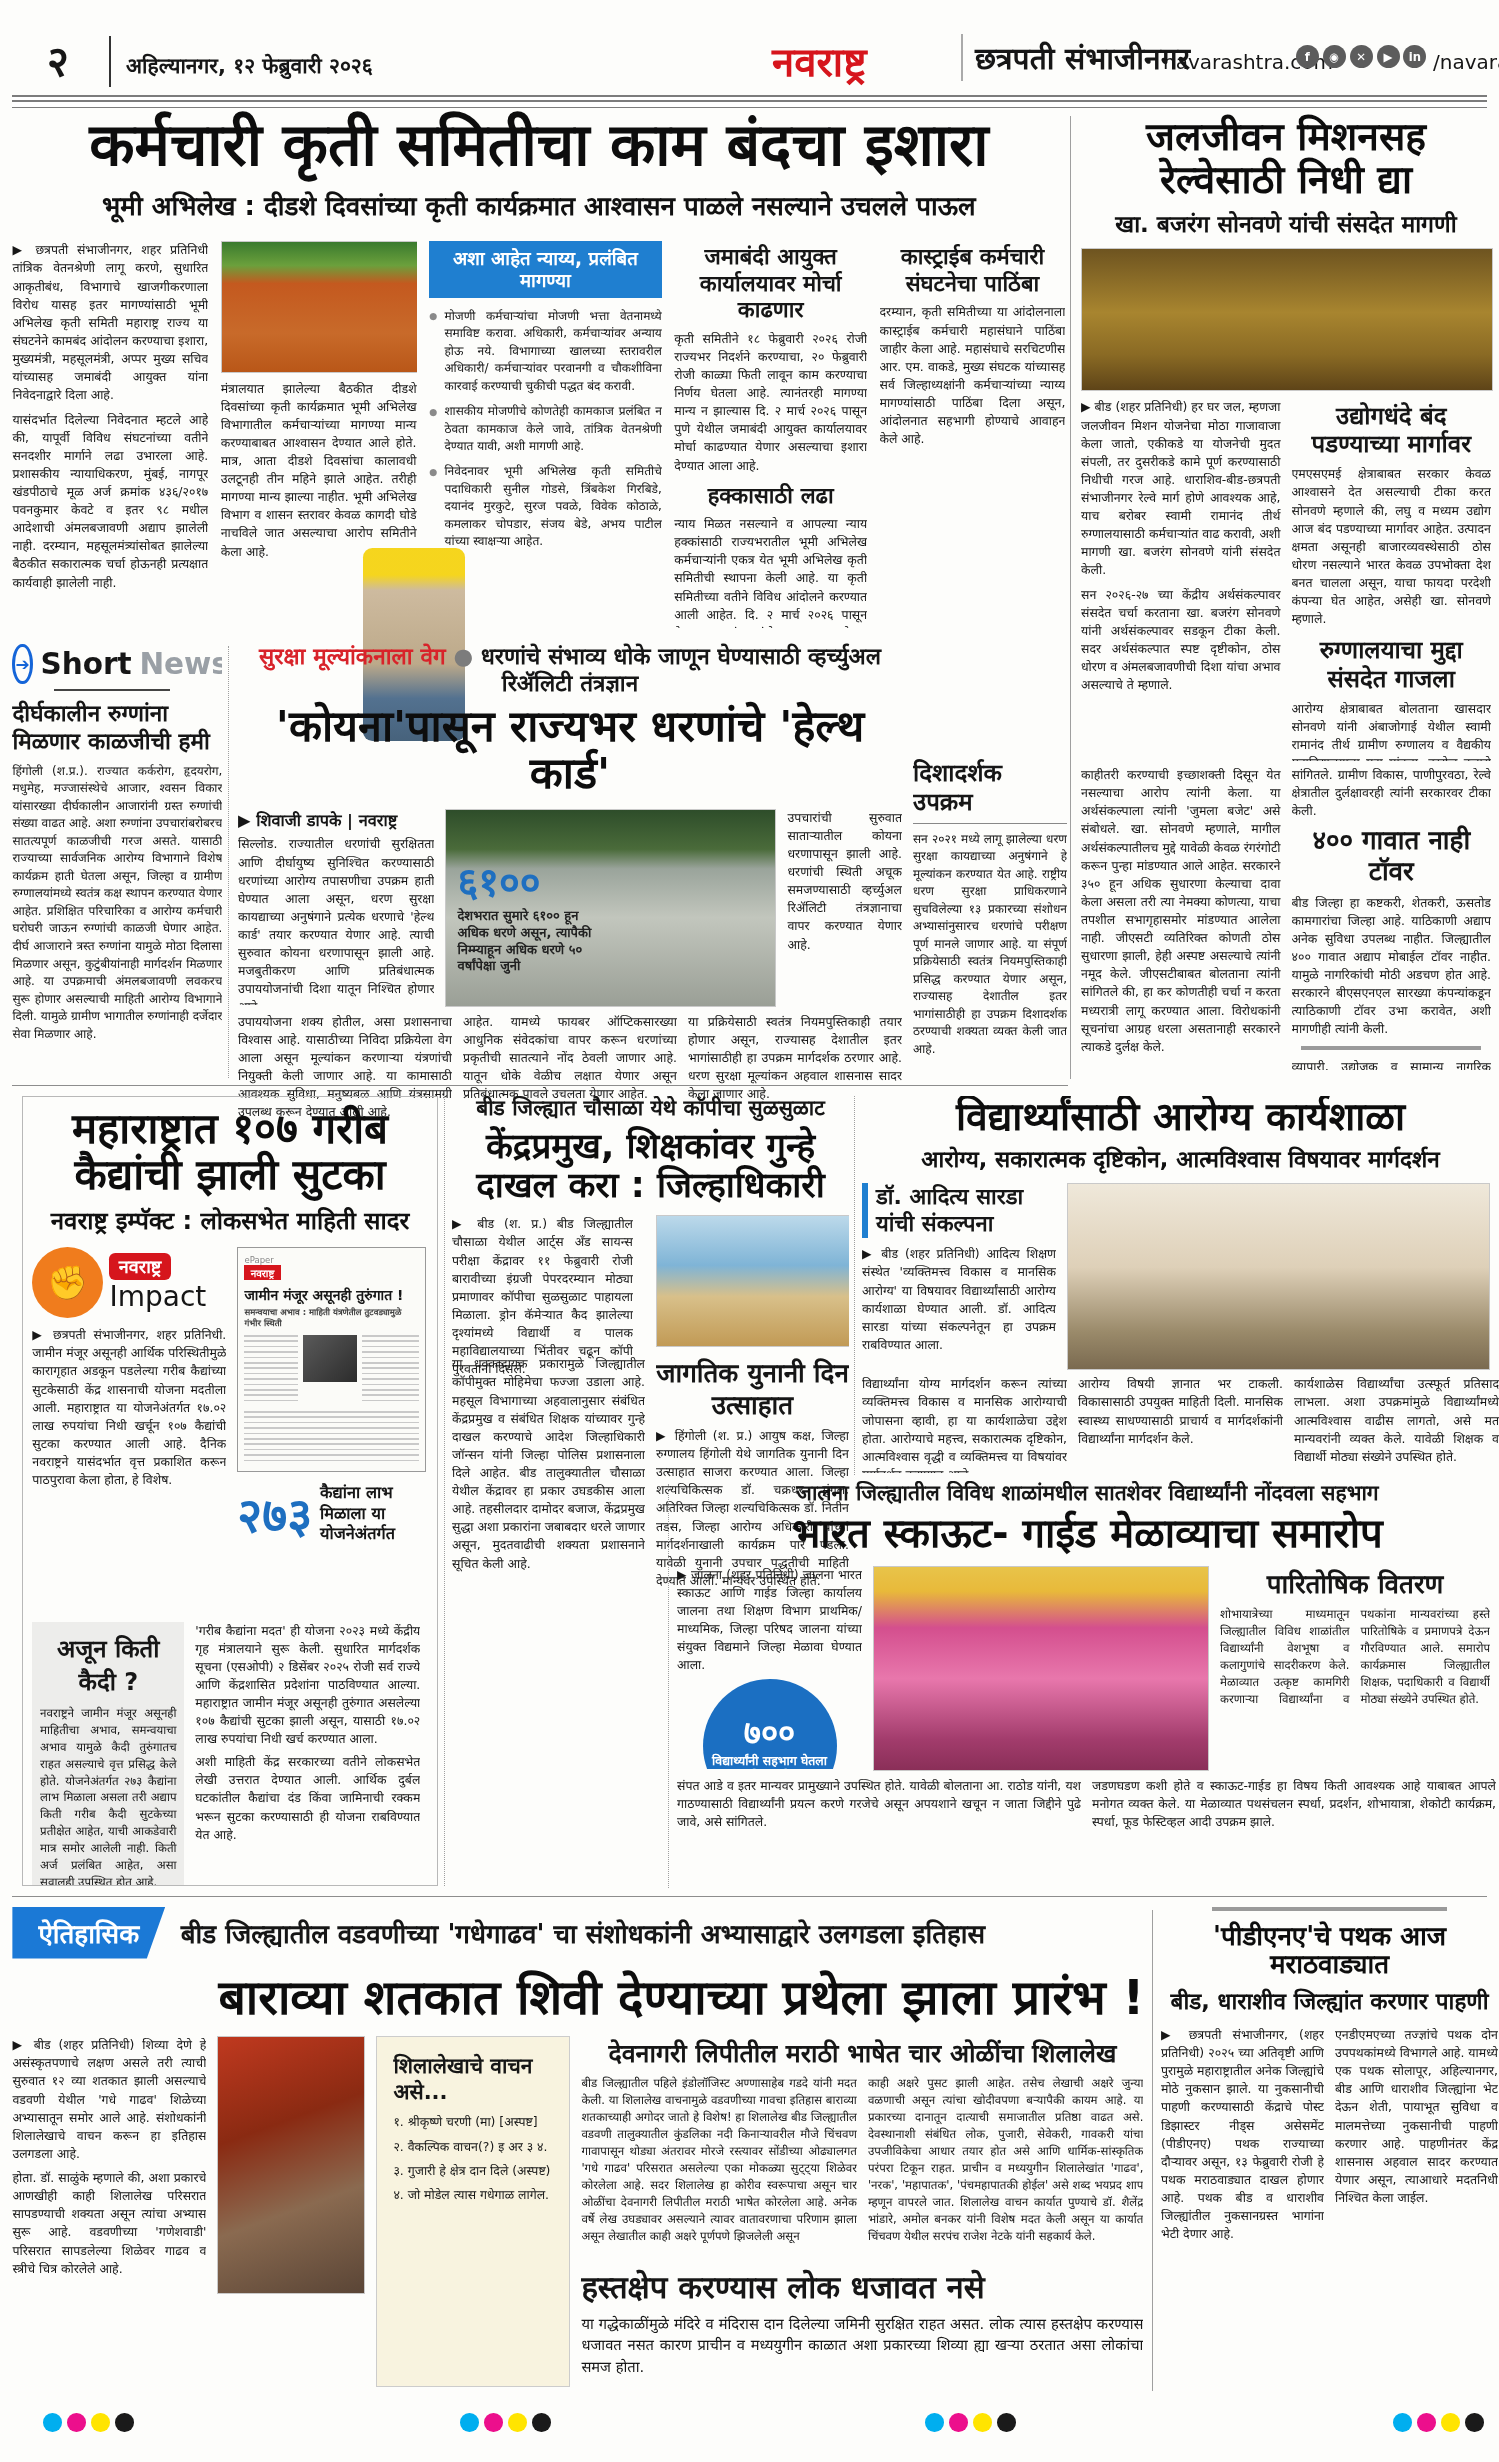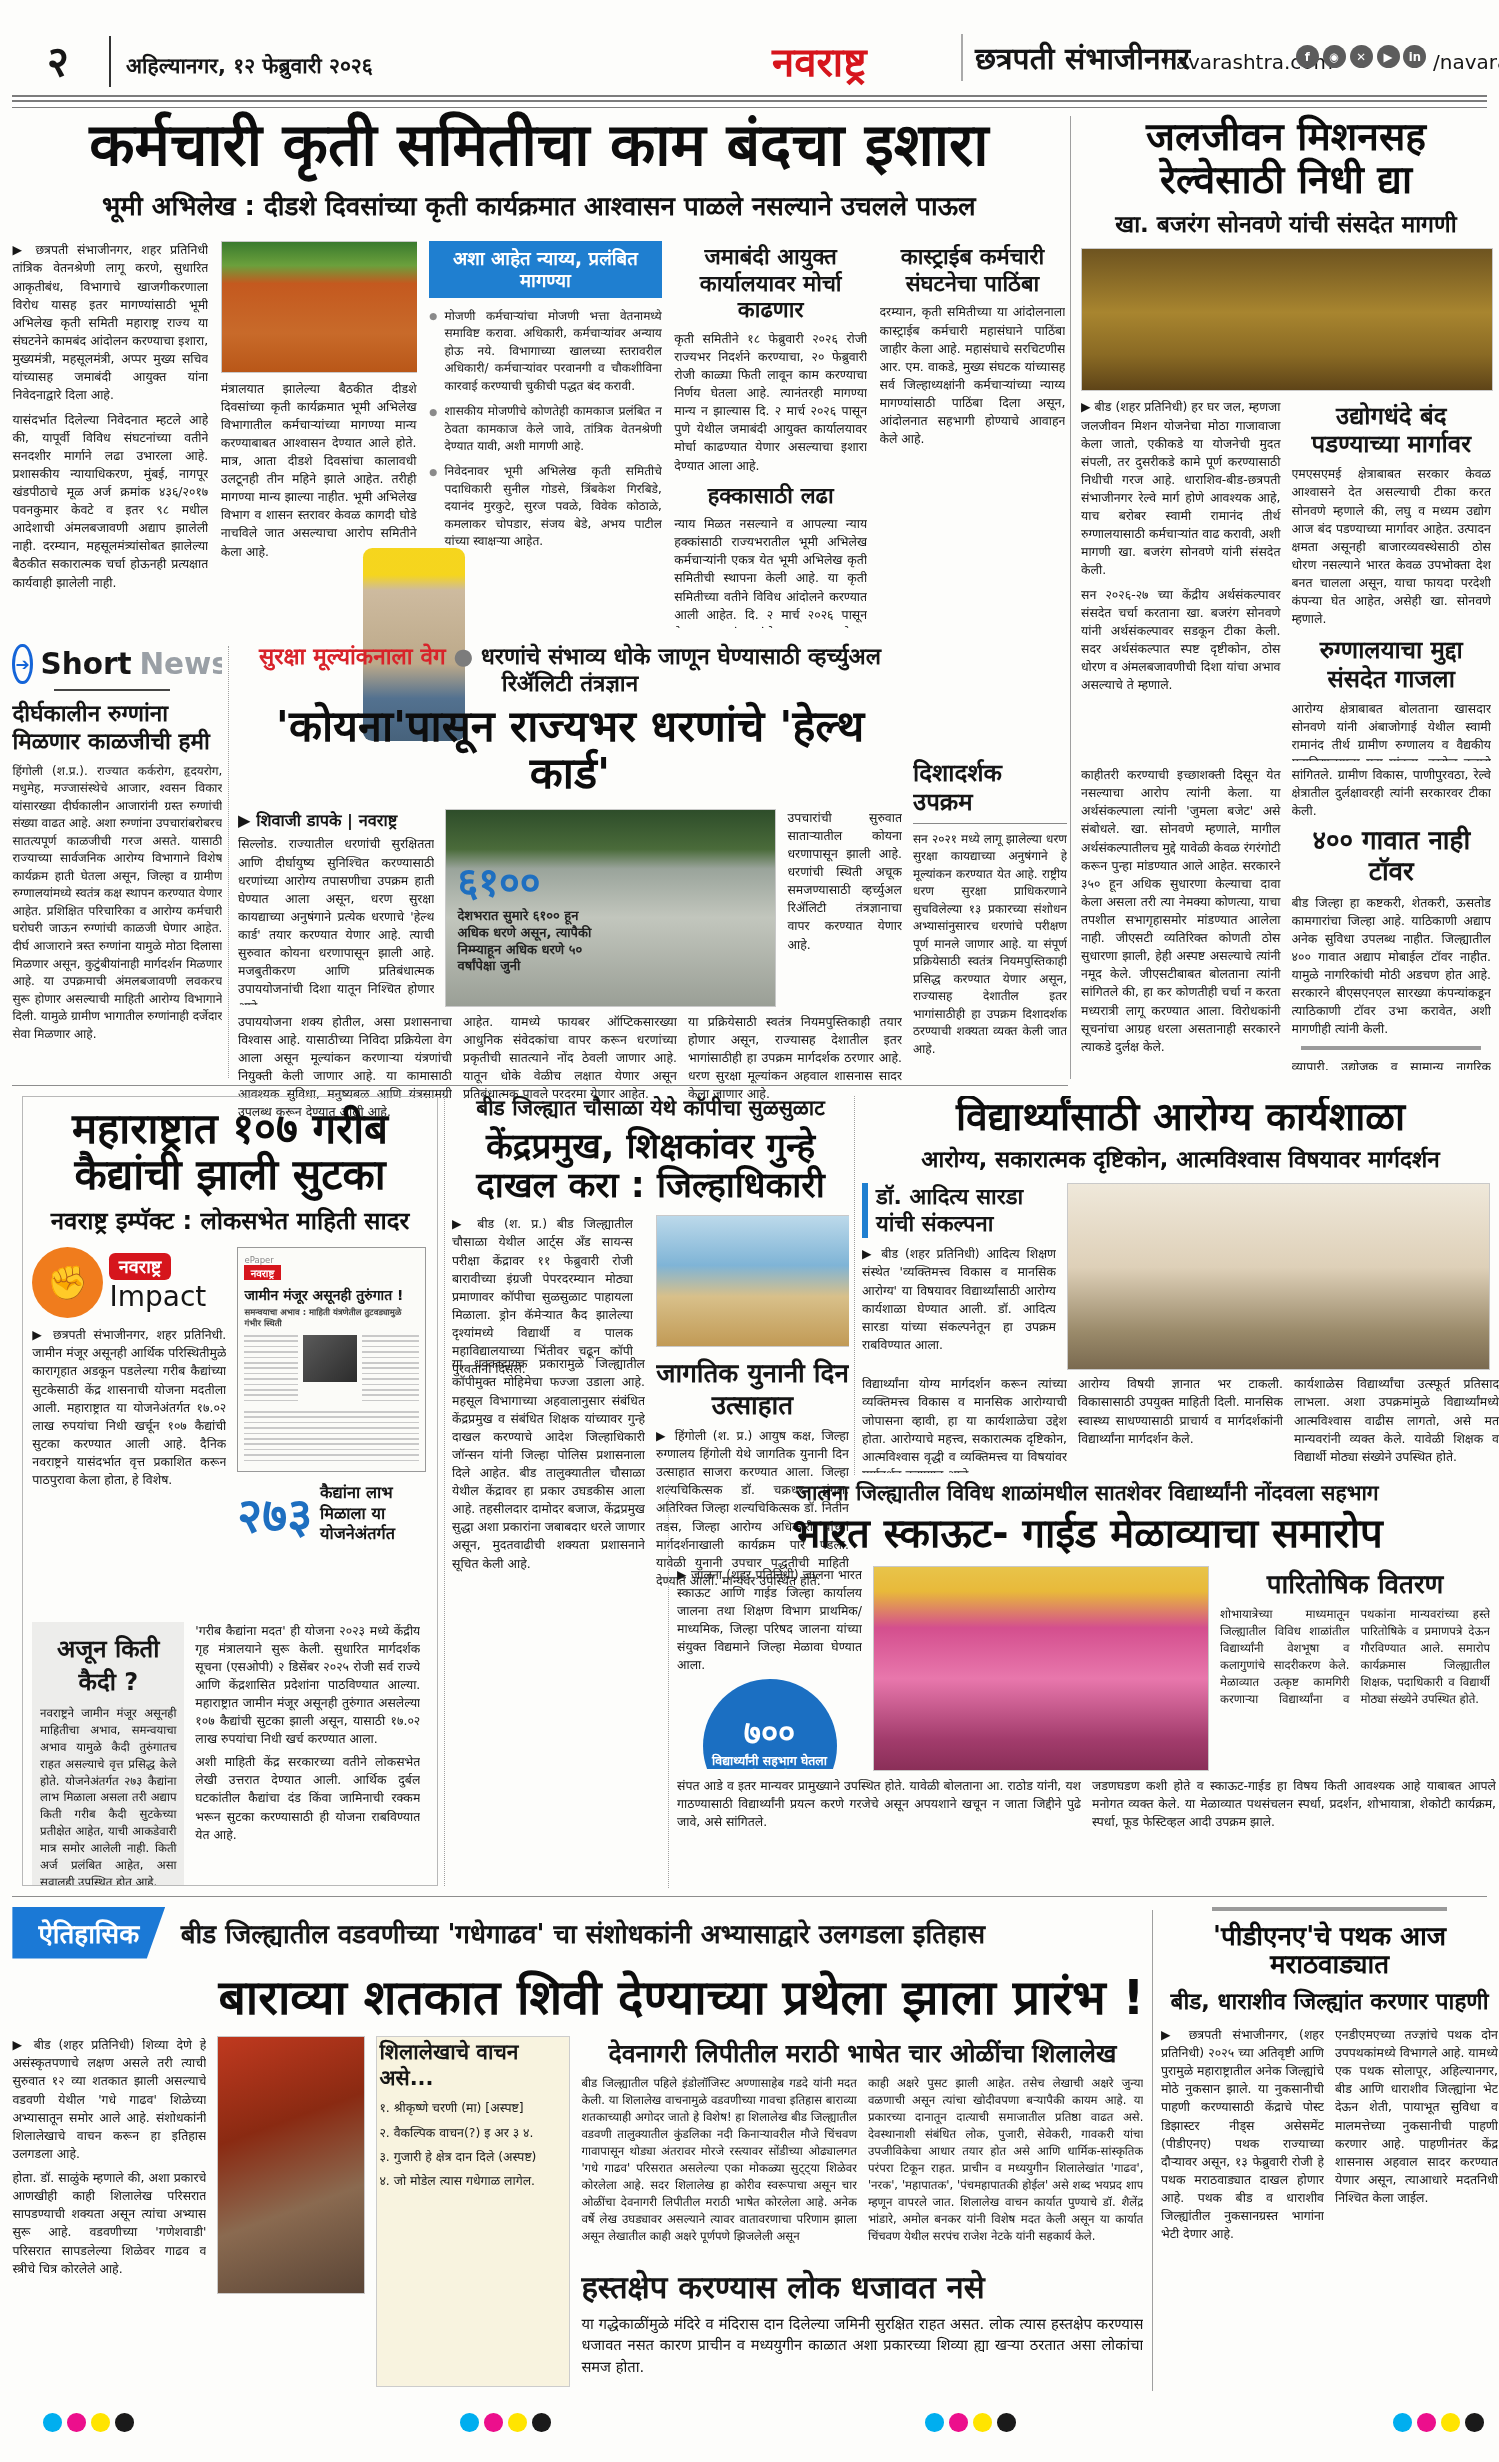--- a/index.html
+++ b/index.html
@@ -150,21 +150,21 @@
         <div class="ph" style="width:329px;height:100%;background:linear-gradient(180deg,#2e4d2a 0%,#4a6b3a 20%,#9aa49b 30%,#c2c6bd 55%,#9a9f96 100%)">
           <div class="abs" style="left:11px;top:43px;width:155px">
             <div class="statnum" style="font-size:40px">६१००</div>
             <div style="font-size:13px;font-weight:700;color:#222;line-height:1.3">देशभरात सुमारे ६१०० हून अधिक धरणे असून, त्यापैकी निम्म्याहून अधिक धरणे ५० वर्षांपेक्षा जुनी</div>
           </div>
         </div>
         <div class="bt" style="width:116px;height:100%">उपचारांची सुरुवात साताऱ्यातील कोयना धरणापासून झाली आहे. धरणांची स्थिती अचूक समजण्यासाठी व्हर्च्युअल रिॲलिटी तंत्रज्ञानाचा वापर करण्यात येणार आहे.</div>
       </div>
       <div class="row" style="gap:11px;margin-top:7.8px;height:130px">
         <div class="bt" style="width:216px;height:100%">उपाययोजना शक्य होतील, असा प्रशासनाचा विश्वास आहे. यासाठीच्या निविदा प्रक्रियेला वेग आला असून मूल्यांकन करणाऱ्या यंत्रणांची नियुक्ती केली जाणार आहे. या कामासाठी आवश्यक सुविधा, मनुष्यबळ आणि यंत्रसामग्री उपलब्ध करून देण्यात आली आहे.</div>
-        <div class="bt" style="width:216px;height:100%">आहेत. यामध्ये फायबर ऑप्टिकसारख्या आधुनिक संवेदकांचा वापर करून धरणांच्या प्रकृतीची सातत्याने नोंद ठेवली जाणार आहे. यातून धोके वेळीच लक्षात येणार असून प्रतिबंधात्मक पावले परदरमा येणार आहेत.</div>
+        <div class="bt" style="width:216px;height:100%">आहेत. यामध्ये फायबर ऑप्टिकसारख्या आधुनिक संवेदकांचा वापर करून धरणांच्या प्रकृतीची सातत्याने नोंद ठेवली जाणार आहे. यातून धोके वेळीच लक्षात येणार असून प्रतिबंधात्मक पावले उचलता येणार आहेत.</div>
         <div class="bt" style="width:216px;height:100%">या प्रक्रियेसाठी स्वतंत्र नियमपुस्तिकाही तयार होणार असून, राज्यासह देशातील इतर भागांसाठीही हा उपक्रम मार्गदर्शक ठरणार आहे. धरण सुरक्षा मूल्यांकन अहवाल शासनास सादर केला जाणार आहे.</div>
       </div>
     </div>
     <div class="abs" style="left:675px;top:116px;width:154px;height:311px;overflow:hidden">
       <div style="font-size:24px;font-weight:700;line-height:1.2">दिशादर्शक उपक्रम</div>
       <div style="width:100%;height:1.6px;background:#888;margin:6.2px 0"></div>
       <div class="bt" style="font-size:12px">सन २०२१ मध्ये लागू झालेल्या धरण सुरक्षा कायद्याच्या अनुषंगाने हे मूल्यांकन करण्यात येत आहे. राष्ट्रीय धरण सुरक्षा प्राधिकरणाने सुचविलेल्या १३ प्रकारच्या संशोधन अभ्यासांनुसारच धरणांचे परीक्षण पूर्ण मानले जाणार आहे. या संपूर्ण प्रक्रियेसाठी स्वतंत्र नियमपुस्तिकाही प्रसिद्ध करण्यात येणार असून, राज्यासह देशातील इतर भागांसाठीही हा उपक्रम दिशादर्शक ठरण्याची शक्यता व्यक्त केली जात आहे.</div>
     </div>
   </div>
 
@@ -286,21 +286,21 @@
       <div style="background:#1b79d6;color:#fff;font-weight:700;font-size:26px;padding:7.8px 26px;clip-path:polygon(0 0,100% 0,88% 100%,0 100%)">ऐतिहासिक</div>
       <div style="font-size:26px;font-weight:700">बीड जिल्ह्यातील वडवणीच्या 'गधेगाढव' चा संशोधकांनी अभ्यासाद्वारे उलगडला इतिहास</div>
     </div>
     <div class="hl" style="font-size:48px;margin-top:12.4px;text-align:right">बाराव्या शतकात शिवी देण्याच्या प्रथेला झाला प्रारंभ !</div>
     <div class="row" style="gap:11px;margin-top:12.4px;height:351px">
       <div class="bt" style="width:194px;height:100%">
         <p>▶ बीड (शहर प्रतिनिधी) शिव्या देणे हे असंस्कृतपणाचे लक्षण असले तरी त्याची सुरुवात १२ व्या शतकात झाली असल्याचे वडवणी येथील 'गधे गाढव' शिळेच्या अभ्यासातून समोर आले आहे. संशोधकांनी शिलालेखाचे वाचन करून हा इतिहास उलगडला आहे.</p>
         <p>होता. डॉ. साळुंके म्हणाले की, अशा प्रकारचे आणखीही काही शिलालेख परिसरात सापडण्याची शक्यता असून त्यांचा अभ्यास सुरू आहे. वडवणीच्या 'गणेशवाडी' परिसरात सापडलेल्या शिळेवर गाढव व स्त्रीचे चित्र कोरलेले आहे.</p>
       </div>
       <div class="ph" style="width:146px;height:256px;background:linear-gradient(160deg,#c0391f 0%,#8a2a12 35%,#8a6a50 65%,#5a4536 100%)"></div>
-      <div style="width:194px;height:100%;background:#f8f3df;border:0.8px solid #ccc;padding:2px;box-sizing:border-box;overflow:hidden">
+      <div style="width:194px;height:100%;background:#f8f3df;border:0.8px solid #ccc;padding:16px;box-sizing:border-box;overflow:hidden">
         <div style="font-size:21px;font-weight:700;line-height:1.25">शिलालेखाचे वाचन असे...</div>
         <div class="bt" style="font-size:12.4px;margin-top:7.8px">
           <p>१. श्रीकृष्णे चरणी (मा) [अस्पष्ट]</p>
           <p>२. वैकल्पिक वाचन(?) इ अर ३ ४.</p>
           <p>३. गुजारी हे क्षेत्र दान दिले (अस्पष्ट)</p>
           <p>४. जो मोडेल त्यास गधेगाळ लागेल.</p>
         </div>
       </div>
       <div style="width:562px;height:100%;overflow:hidden">
         <div class="colh" style="font-size:25px">देवनागरी लिपीतील मराठी भाषेत चार ओळींचा शिलालेख</div>

